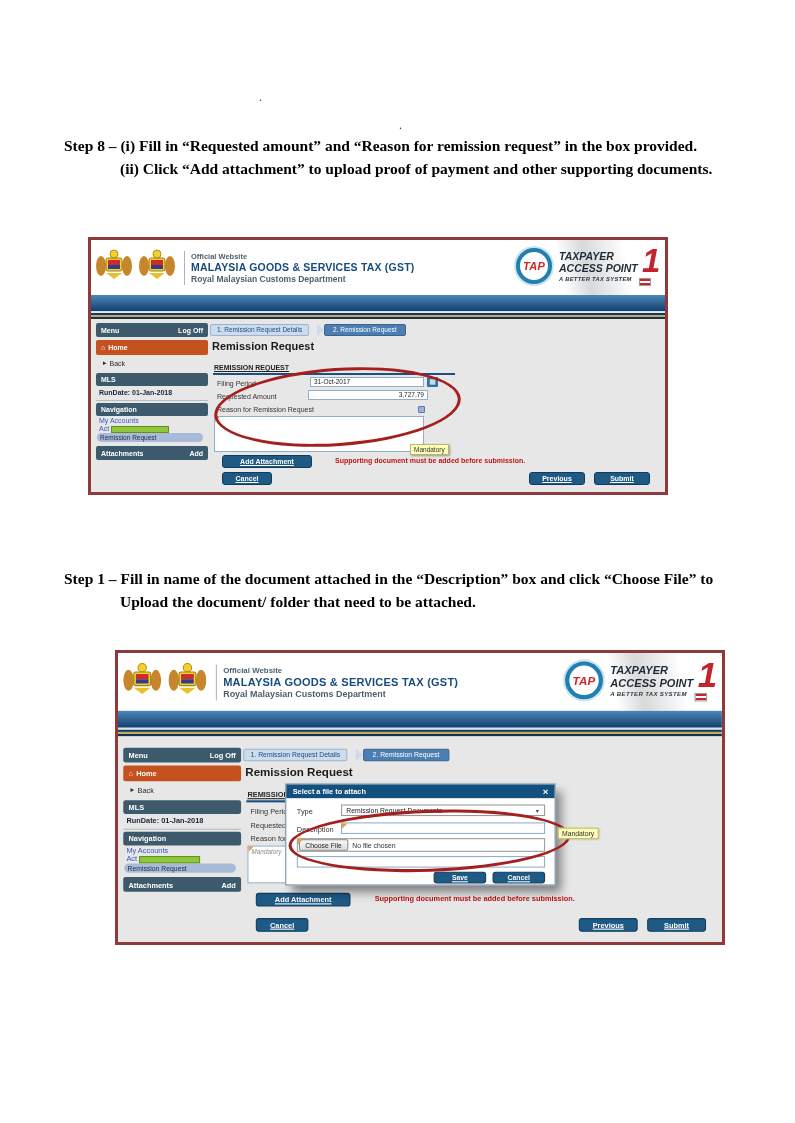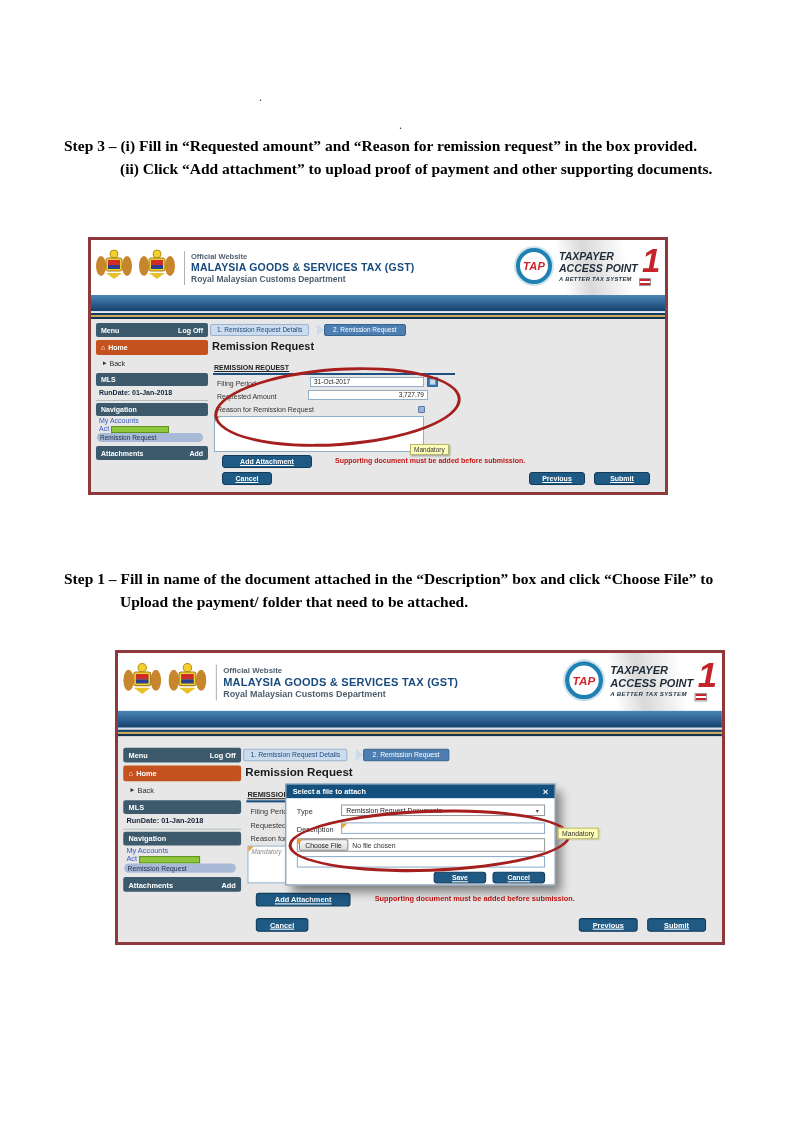--- a/index.html
+++ b/index.html
@@ -103,21 +103,21 @@
   .no-file { font-size:6.5px; color:#333; }
   .m-btn { position:absolute; background:#1f5a85; border:1px solid #123c5c; border-radius:3px; color:#fff;
            font-size:6.5px; font-weight:bold; text-decoration:underline; text-align:center; width:50px; height:11px; line-height:9px; }
 </style>
 </head>
 <body>
 
 <span class="doc-dot" style="left:259px; top:90px;">.</span>
 <span class="doc-dot" style="left:399px; top:118px;">.</span>
 
-<div class="doc-line" style="left:64px; top:137px;">Step 3 – (i) Fill in “Requested amount” and “Reason for remission request” in the box provided.</div>
+<div class="doc-line" style="left:64px; top:137px;">Step 8 – (i) Fill in “Requested amount” and “Reason for remission request” in the box provided.</div>
 <div class="doc-line" style="left:120px; top:160px;text-align:right;">(ii) Click “Add attachment” to upload proof of payment and other supporting documents.</div>
 
 <div class="shot" style="left:88px; top:237px; width:580px; height:258px;">
   <div class="app app-sm">
 
     <div class="app-header">
       <div class="swoosh"></div>
       <svg class="crest" style="left:5px;" viewBox="0 0 36 32">
         <ellipse cx="5" cy="18" rx="5" ry="10" fill="#c8862c"></ellipse>
           <ellipse cx="31" cy="18" rx="5" ry="10" fill="#c8862c"></ellipse>
@@ -208,21 +208,21 @@
 
     <div class="btn" style="left:131px; top:232px; width:50px; height:13px; line-height:11px;">Cancel</div>
     <div class="btn" style="left:438px; top:232px; width:56px; height:13px; line-height:11px;">Previous</div>
     <div class="btn" style="left:503px; top:232px; width:56px; height:13px; line-height:11px;">Submit</div>
 
     <div class="ellipse" style="left:123px; top:128px; width:247px; height:78px; transform:rotate(-4deg);"></div>
   </div>
 </div>
 
 <div class="doc-line" style="left:64px; top:570px;">Step 1 – Fill in name of the document attached in the “Description” box and click “Choose File” to</div>
-<div class="doc-line" style="left:120px; top:593px;">Upload the payment/ folder that need to be attached.</div>
+<div class="doc-line" style="left:120px; top:593px;">Upload the document/ folder that need to be attached.</div>
 
 <div class="shot" style="left:115px; top:650px; width:610px; height:295px;">
   <div class="app app-lg">
 
     <div class="app-header">
       <div class="swoosh"></div>
       <svg class="crest" style="left:5px;" viewBox="0 0 36 32">
         <ellipse cx="5" cy="18" rx="5" ry="10" fill="#c8862c"></ellipse>
           <ellipse cx="31" cy="18" rx="5" ry="10" fill="#c8862c"></ellipse>
         <circle cx="18" cy="6" r="4" fill="#f2d12e" stroke="#b89010"></circle>

